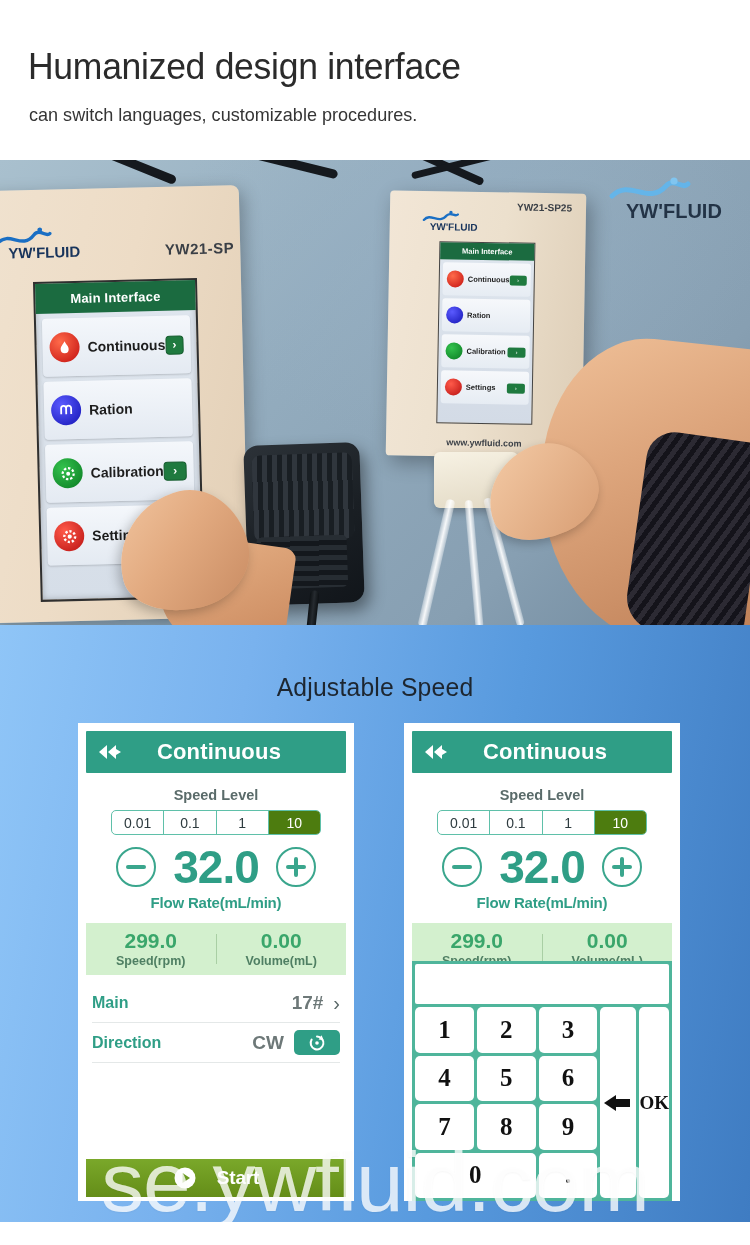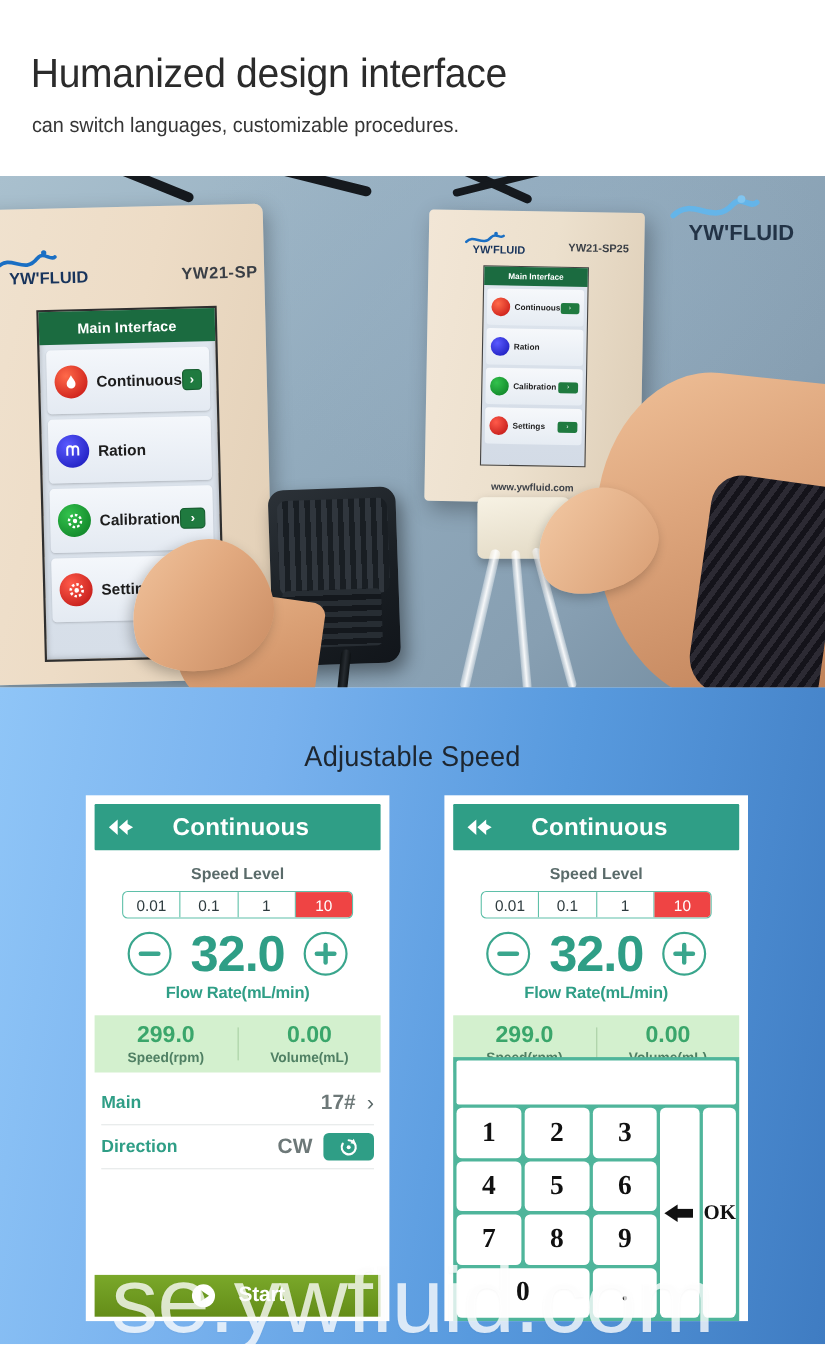--- a/index.html
+++ b/index.html
@@ -84,21 +84,21 @@
   
   #dev-right {
     position:absolute; left:388px; top:32px; width:196px; height:265px;
     background:linear-gradient(100deg,#f2e6d6 0%,#ece0cd 50%,#ddcdb6 100%);
     border-radius:4px;
     box-shadow:5px 7px 20px rgba(0,0,0,.3);
     transform:rotate(1deg);
   }
   #dev-right-logo { position:absolute; left:32px; top:18px; width:74px; height:24px; }
   #dev-right-model {
-    position:absolute; right:14px; top:28px;
+    position:absolute; right:14px; top:9px;
     font-size:10px; font-weight:700; color:#3a3f46;
   }
   #screen-right {
     position:absolute; left:50px; top:50px; width:96px; height:182px;
     background:linear-gradient(180deg,#dfe6ee,#d3dbe6);
     border:1px solid #444;
   }
   .scr-title-s { height:17px; background:#1b6b40; color:#fff; font-size:7.5px;
     font-weight:700; display:flex; align-items:center; justify-content:center; }
   .menu-item-s { margin:3px 3px; height:33px;
@@ -224,21 +224,21 @@
     margin:7px auto 0 auto; width:210px; height:25px;
     border:1.6px solid #5fc0a9; border-radius:5px;
     display:flex; overflow:hidden; background:#fff;
   }
   .seg-i {
     flex:1; display:flex; align-items:center; justify-content:center;
     font-size:14px; font-weight:400; color:#2e3b3f;
     border-right:1.5px solid #5fc0a9;
   }
   .seg-i:last-child { border-right:none; }
-  .seg-i.on { background:#ef4444; color:#fff; }
+  .seg-i.on { background:#4d7c0f; color:#fff; }
   .flowrow {
     margin-top:9px; display:flex; align-items:center; justify-content:center;
   }
   .circ-btn {
     width:40px; height:40px; border-radius:50%;
     border:2.6px solid #3aa68d; position:relative; background:#fff;
   }
   .circ-btn i { position:absolute; background:#3aa68d; }
   .circ-btn .hbar { left:8px; right:8px; top:50%; height:3.2px; margin-top:-1.6px; border-radius:2px; }
   .circ-btn .vbar { top:8px; bottom:8px; left:50%; width:3.2px; margin-left:-1.6px; border-radius:2px; }

